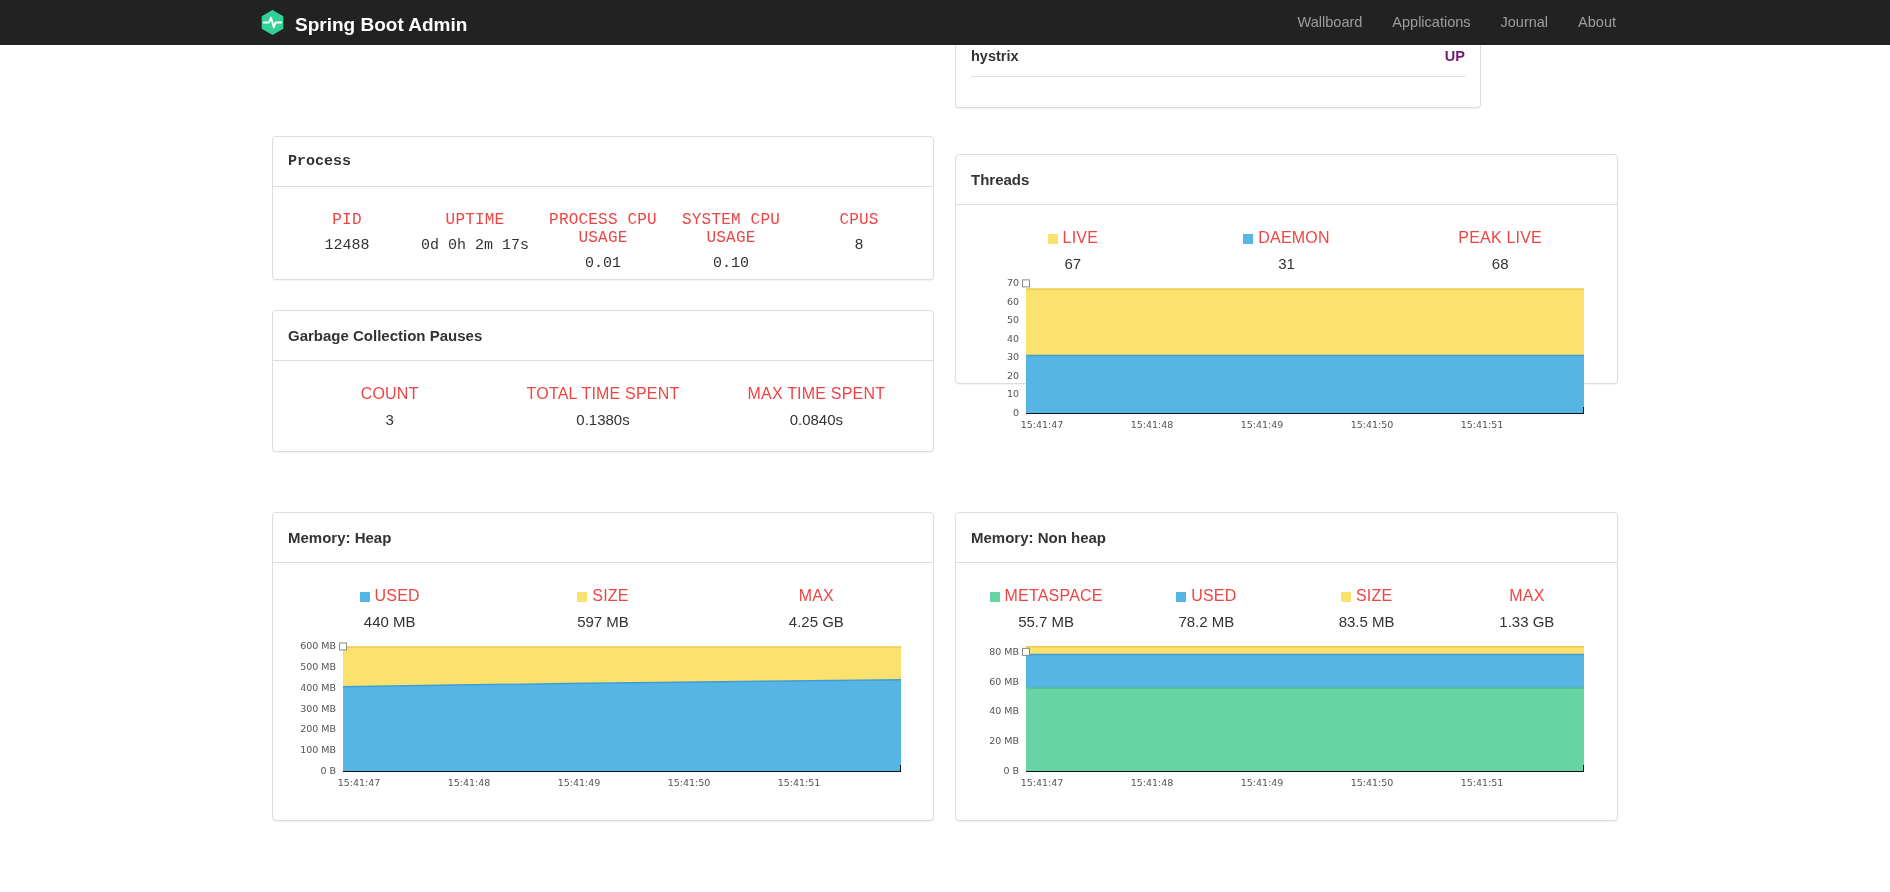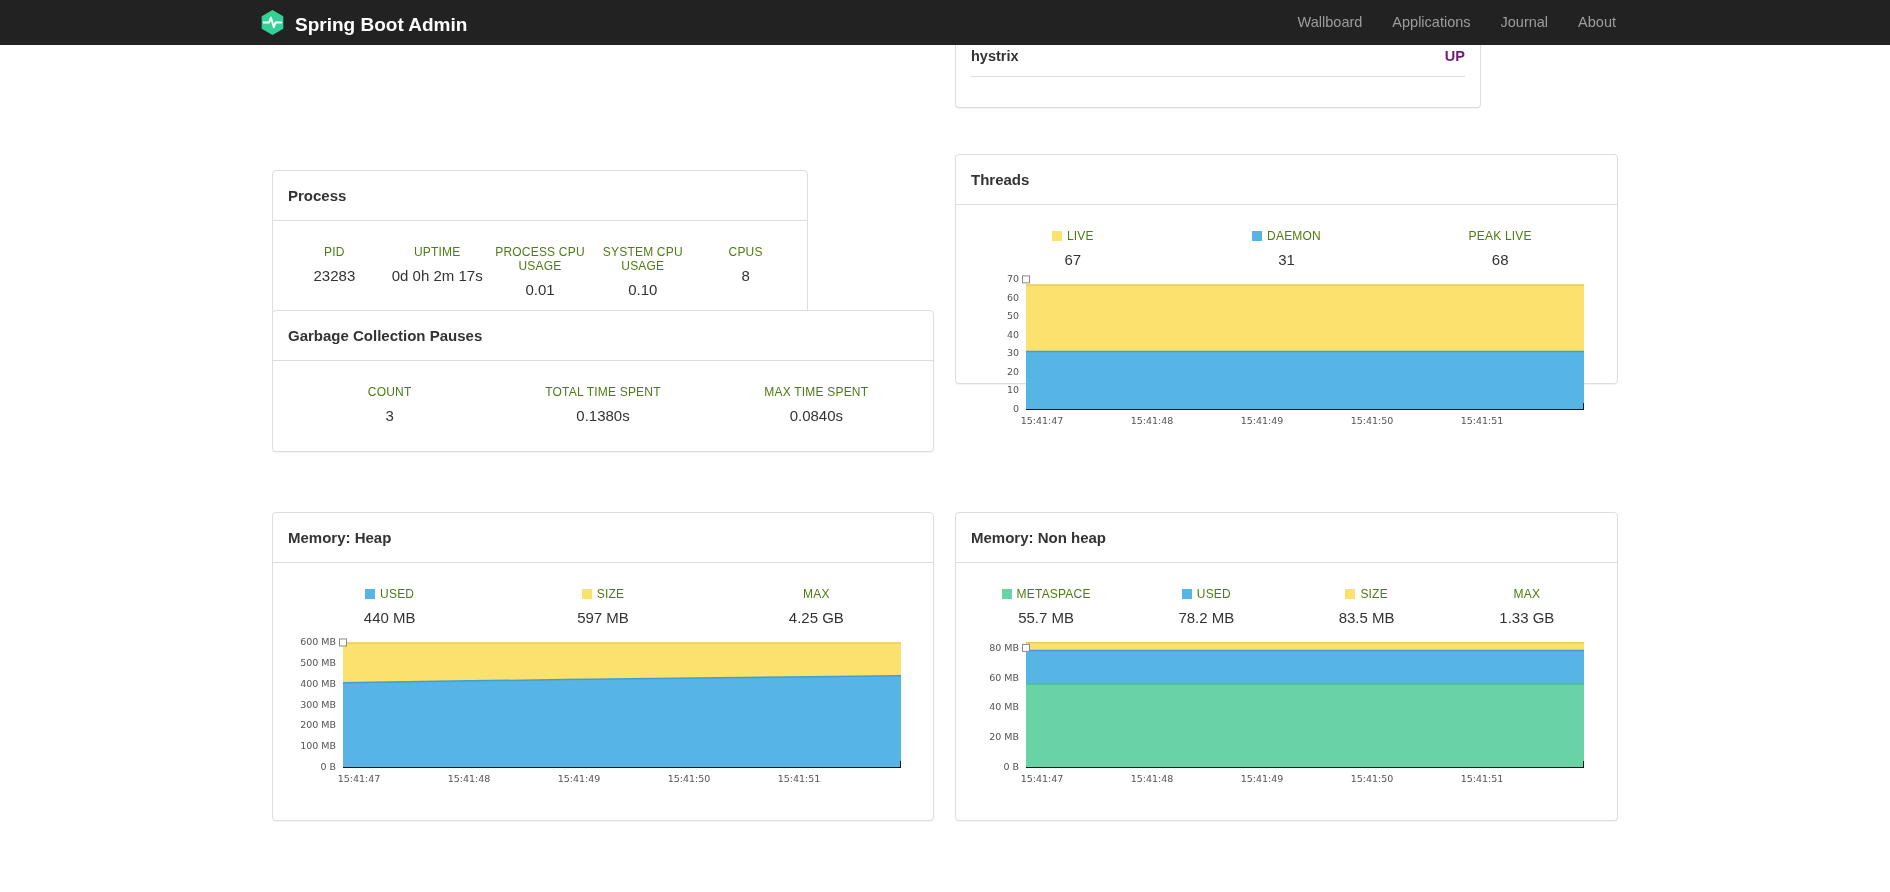--- a/index.html
+++ b/index.html
@@ -20,25 +20,25 @@
   
   .content { position: relative; width: 1346px; margin: 0 auto; height: 847px; }
   .panel { position: absolute; background: #fff; border: 1px solid #ddd; border-radius: 4px; box-shadow: 0 1px 1px rgba(0,0,0,0.05); }
   .panel-heading { padding: 16px 15px; font-size: 15px; font-weight: bold; color: #333; border-bottom: 1px solid #ddd; }
   
   .health-panel { left: 683px; top: 0; width: 526px; height: 63px; border-top: none; border-radius: 0 0 4px 4px; }
   .health-row { display: flex; justify-content: space-between; margin: 0 15px; padding: 3px 0 12px; border-bottom: 1px solid #ddd; font-size: 14.5px; font-weight: bold; }
   
   .metrics, .legend { display: flex; padding: 24px 10px 0; }
   .metric, .legend-item { flex: 1; text-align: center; }
-  .metric-label, .legend-label { font-size: 12px; color: #4d7c0f; letter-spacing: 0.2px; }
+  .metric-label, .legend-label { font-size: 16px; color: #ef4444; letter-spacing: 0.2px; }
   .metric-value, .legend-value { font-size: 15px; color: #333; margin-top: 8px; }
   .sq { display: inline-block; width: 10px; height: 10px; margin-right: 5px; vertical-align: -1px; }
   
-  .process-panel { left: 0; top: 125px; width: 536px; height: 144px; }
+  .process-panel { left: 0; top: 91px; width: 662px; height: 144px; font-family: Liberation Mono, monospace; }
   .gc-panel      { left: 0; top: 265px; width: 662px; height: 142px; }
   .threads-panel { left: 683px; top: 109px; width: 663px; height: 230px; }
   .heap-panel    { left: 0; top: 467px; width: 662px; height: 309px; }
   .nonheap-panel { left: 683px; top: 467px; width: 663px; height: 309px; }
   .chart { margin-top: -6px; }
   .chart svg text { font-family: "DejaVu Sans", sans-serif; font-size: 9.5px; fill: #545454; }
 </style>
 </head>
 <body>
 
@@ -69,21 +69,21 @@
       <span>hystrix</span>
       <span style="color: #701a75;">UP</span>
     </div>
   </div>
 
   <div class="panel process-panel">
     <div class="panel-heading">Process</div>
     <div class="metrics">
       <div class="metric">
         <div class="metric-label">PID</div>
-        <div class="metric-value">23283</div>
+        <div class="metric-value">12488</div>
       </div>
       <div class="metric">
         <div class="metric-label">UPTIME</div>
         <div class="metric-value">0d 0h 2m 17s</div>
       </div>
       <div class="metric">
         <div class="metric-label">PROCESS CPU USAGE</div>
         <div class="metric-value">0.01</div>
       </div>
       <div class="metric">

